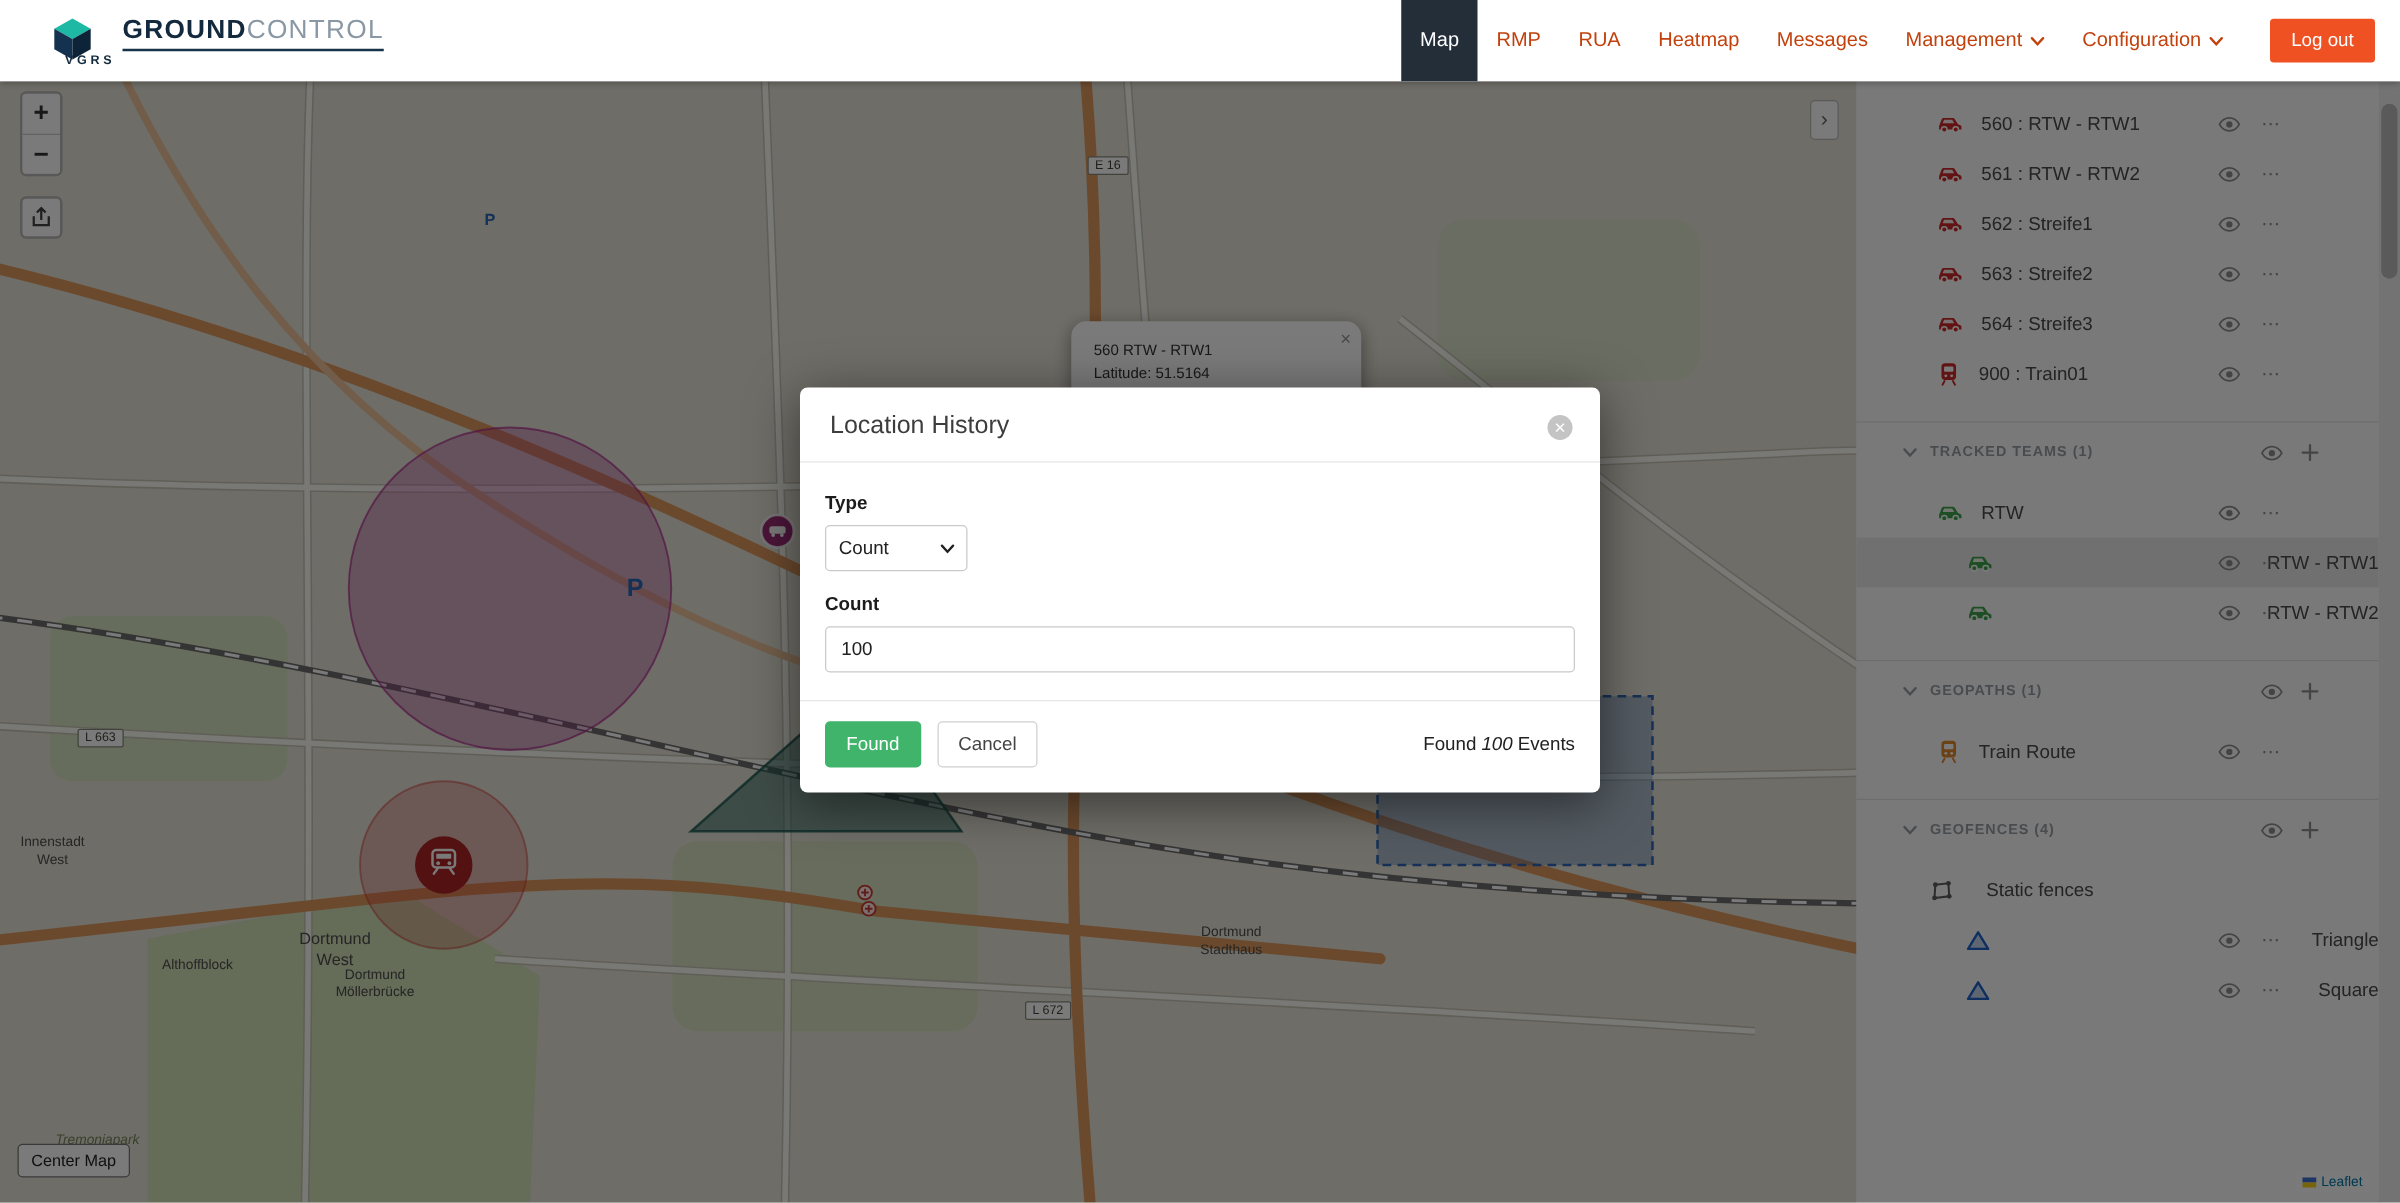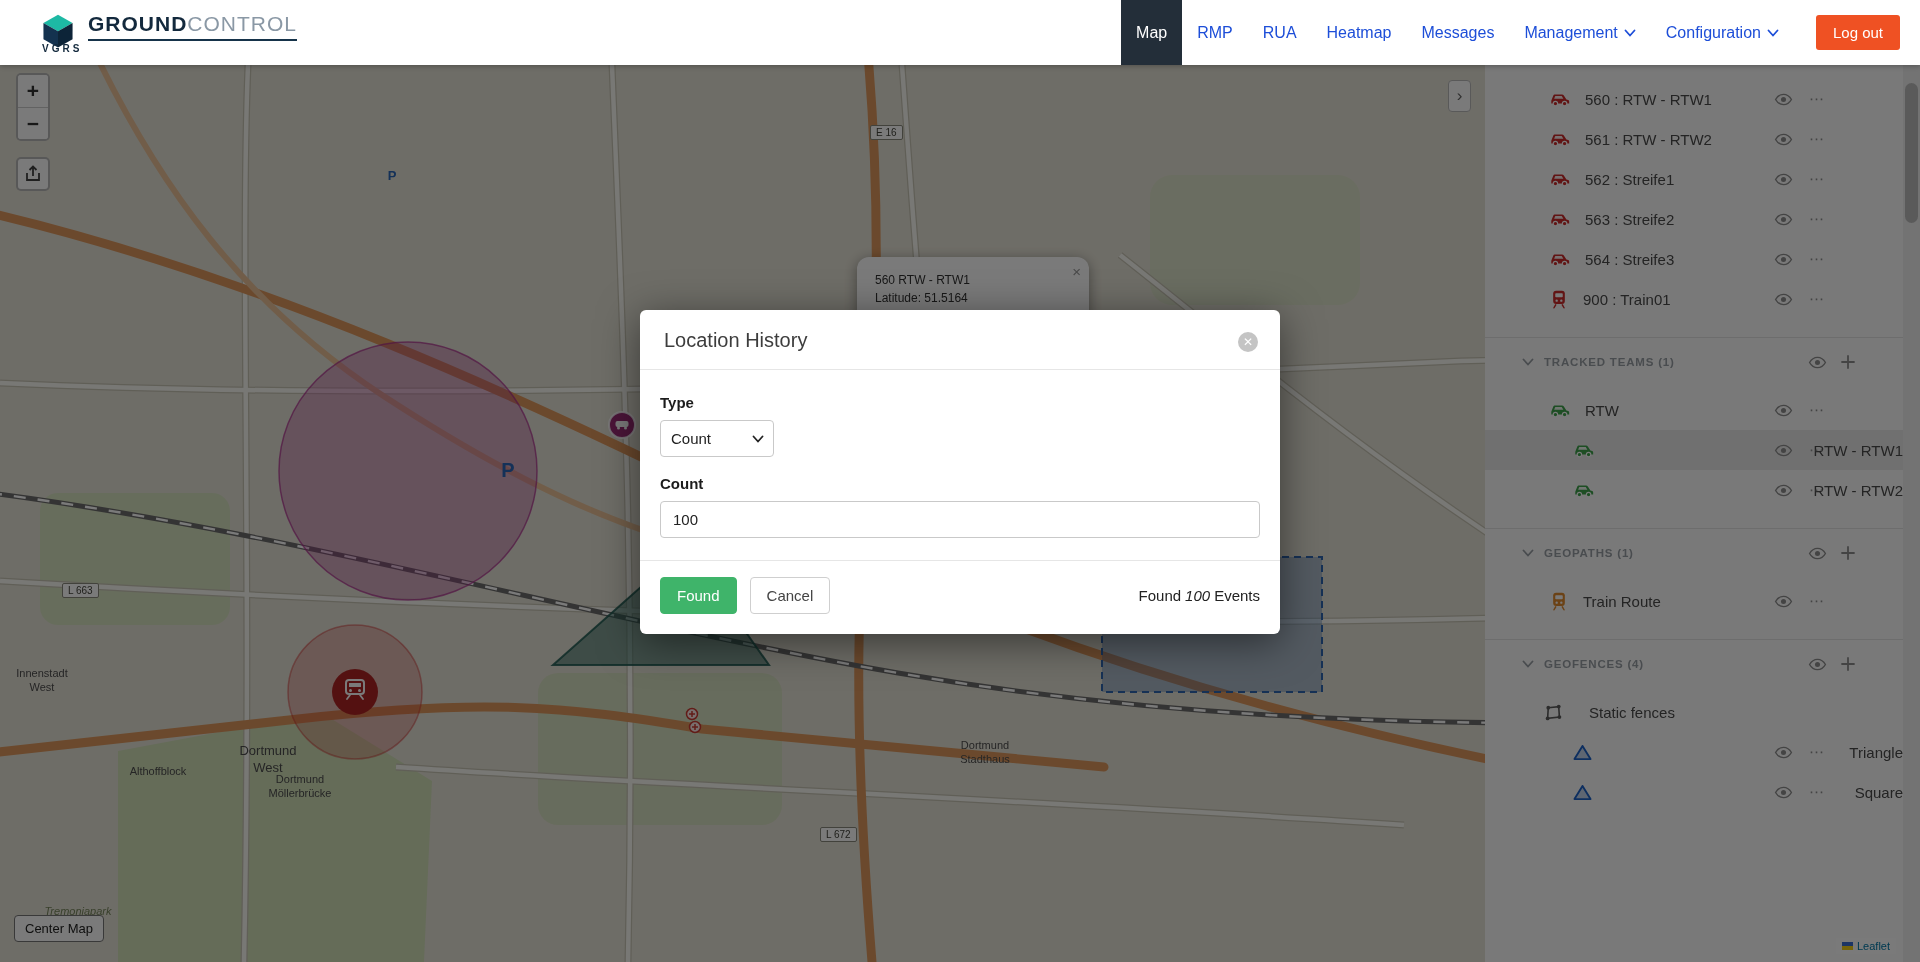--- a/index.html
+++ b/index.html
@@ -3,29 +3,29 @@
 <meta charset="utf-8">
 <style>
   * { box-sizing: border-box; }
   html,body { width:1920px; height:962px; margin:0; overflow:hidden;
     font-family:"Liberation Sans", sans-serif; background:#fff; }
 
   
   .navbar { position:absolute; top:0; left:0; right:0; height:65px; background:#fff;
     z-index:40; display:flex; align-items:center; justify-content:space-between;
     box-shadow:0 1px 5px rgba(0,0,0,.28); }
-  .brand { display:flex; align-items:center; gap:10px; margin-left:38px; }
+  .brand { display:flex; align-items:center; gap:20px; margin-left:38px; }
   .brand-text { border-bottom:2px solid #16334a; padding-bottom:3px; }
   .brand-line1 { font-size:21px; letter-spacing:1px; }
   .brand-ground { color:#13293d; font-weight:bold; }
   .brand-control { color:#8a98a5; font-weight:300; }
   .brand-sub { font-size:10px; letter-spacing:3px; color:#13293d; margin-top:2px; margin-left:-46px; font-weight:bold; }
   .nav-right { display:flex; align-items:center; height:65px; }
   .nav-item { display:flex; align-items:center; gap:6px; height:65px; padding:0 15px;
-    font-size:16px; color:#1d4ed8; cursor:pointer; }
+    font-size:16px; color:#c2410c; cursor:pointer; }
   .nav-item.active { background:#232e39; color:#fff; }
   .nav-item svg { stroke:#3c4a57; }
   .logout-btn { background:#ef5123; color:#fff; border:none; border-radius:3px;
     font-size:15px; padding:9px 17px; margin:0 20px 0 22px; cursor:pointer;
     font-family:"Liberation Sans", sans-serif; }
 
   
   .map { position:absolute; top:65px; left:0; right:0; bottom:0; background:#e7e4d8; z-index:1; overflow:hidden; }
   .map svg.canvas { position:absolute; top:0; left:0; width:100%; height:100%; }
   .map-label { fill:#4e4e4e; font-size:13px; }
@@ -285,21 +285,21 @@
       <text class="map-label small" x="985" y="684">Dortmund</text>
       <text class="map-label small" x="985" y="698">Stadthaus</text>
       <text class="map-label small" x="158" y="710">Althoffblock</text>
       <text class="p-label" x="392" y="115" font-size="13">P</text>
       <text class="p-label" x="508" y="412" font-size="20">P</text>
     </g>
   </svg>
 
   <div class="badge" style="left:870px; top:60px;">E 16</div>
   <div class="badge" style="left:62px; top:518px;">L 663</div>
-  <div class="badge" style="left:820px; top:762px;">L 672</div>
+  <div class="badge" style="left:820px; top:736px;">L 672</div>
 
   <div class="zoom-ctl">
     <div class="zoom-btn">+</div>
     <div class="zoom-btn">−</div>
   </div>
   <div class="tool-btn">
     <svg width="18" height="18">
         <use href="#i-export"></use>
       </svg>
   </div>

